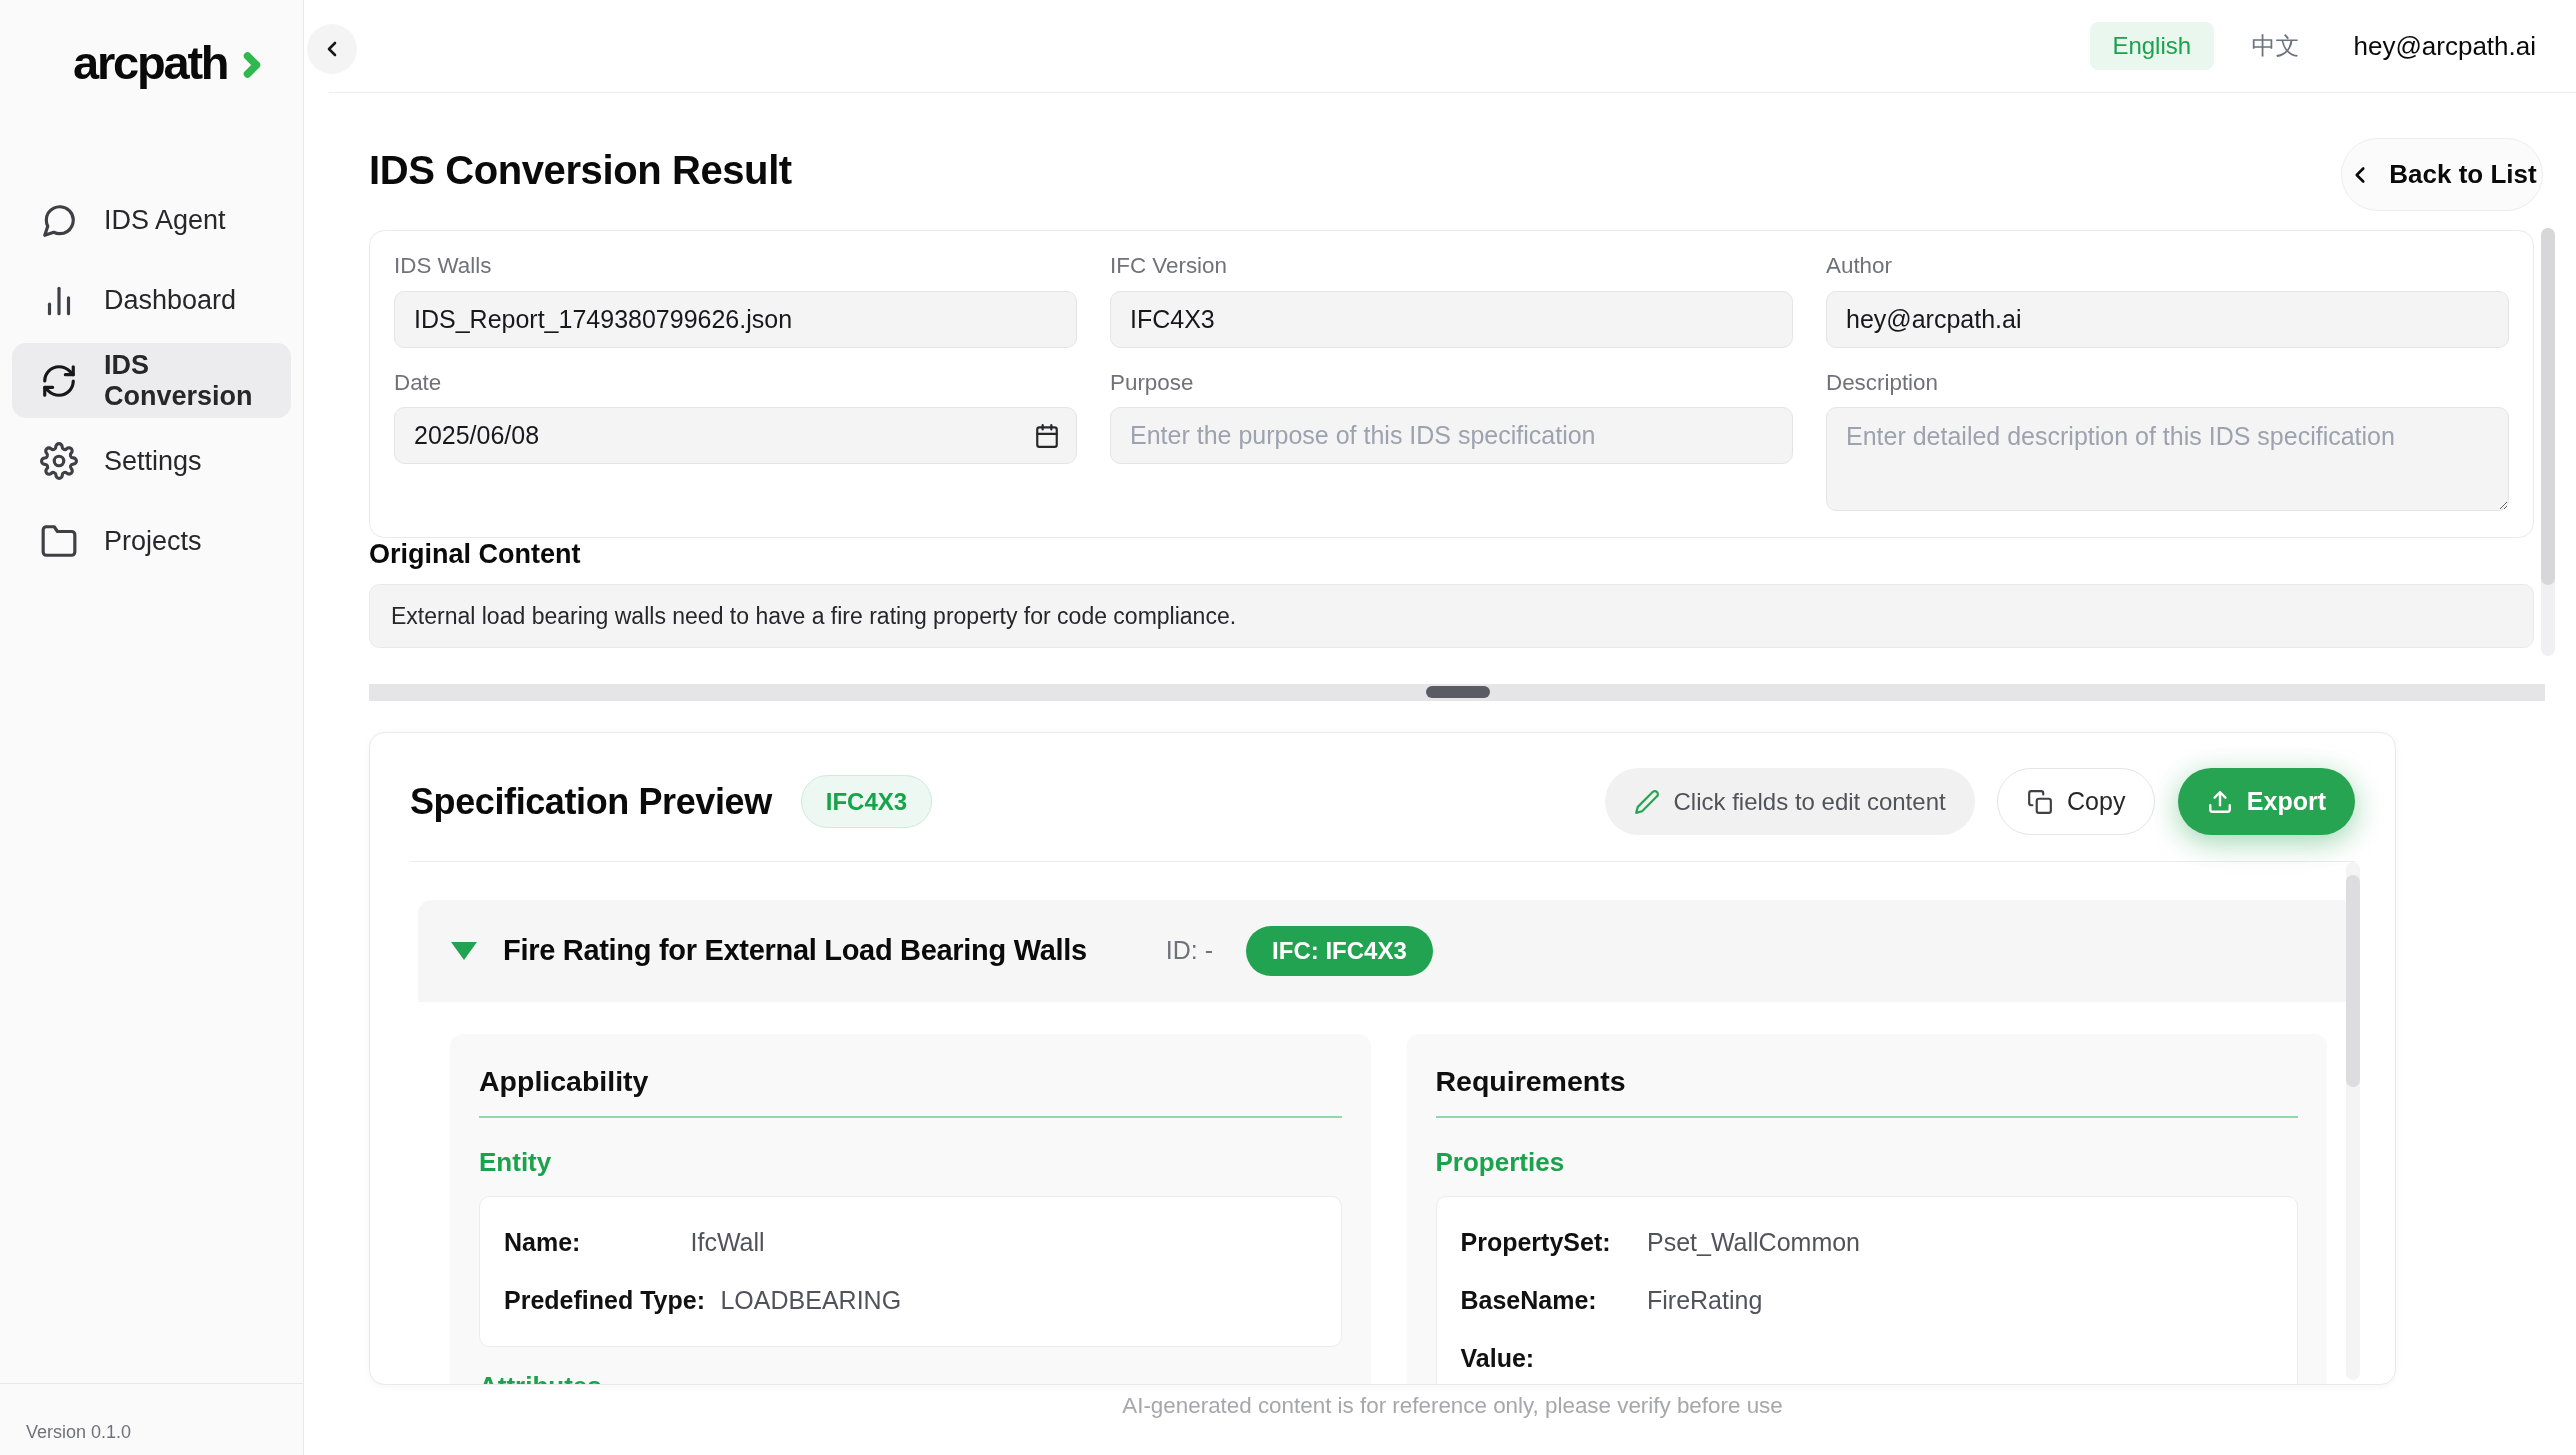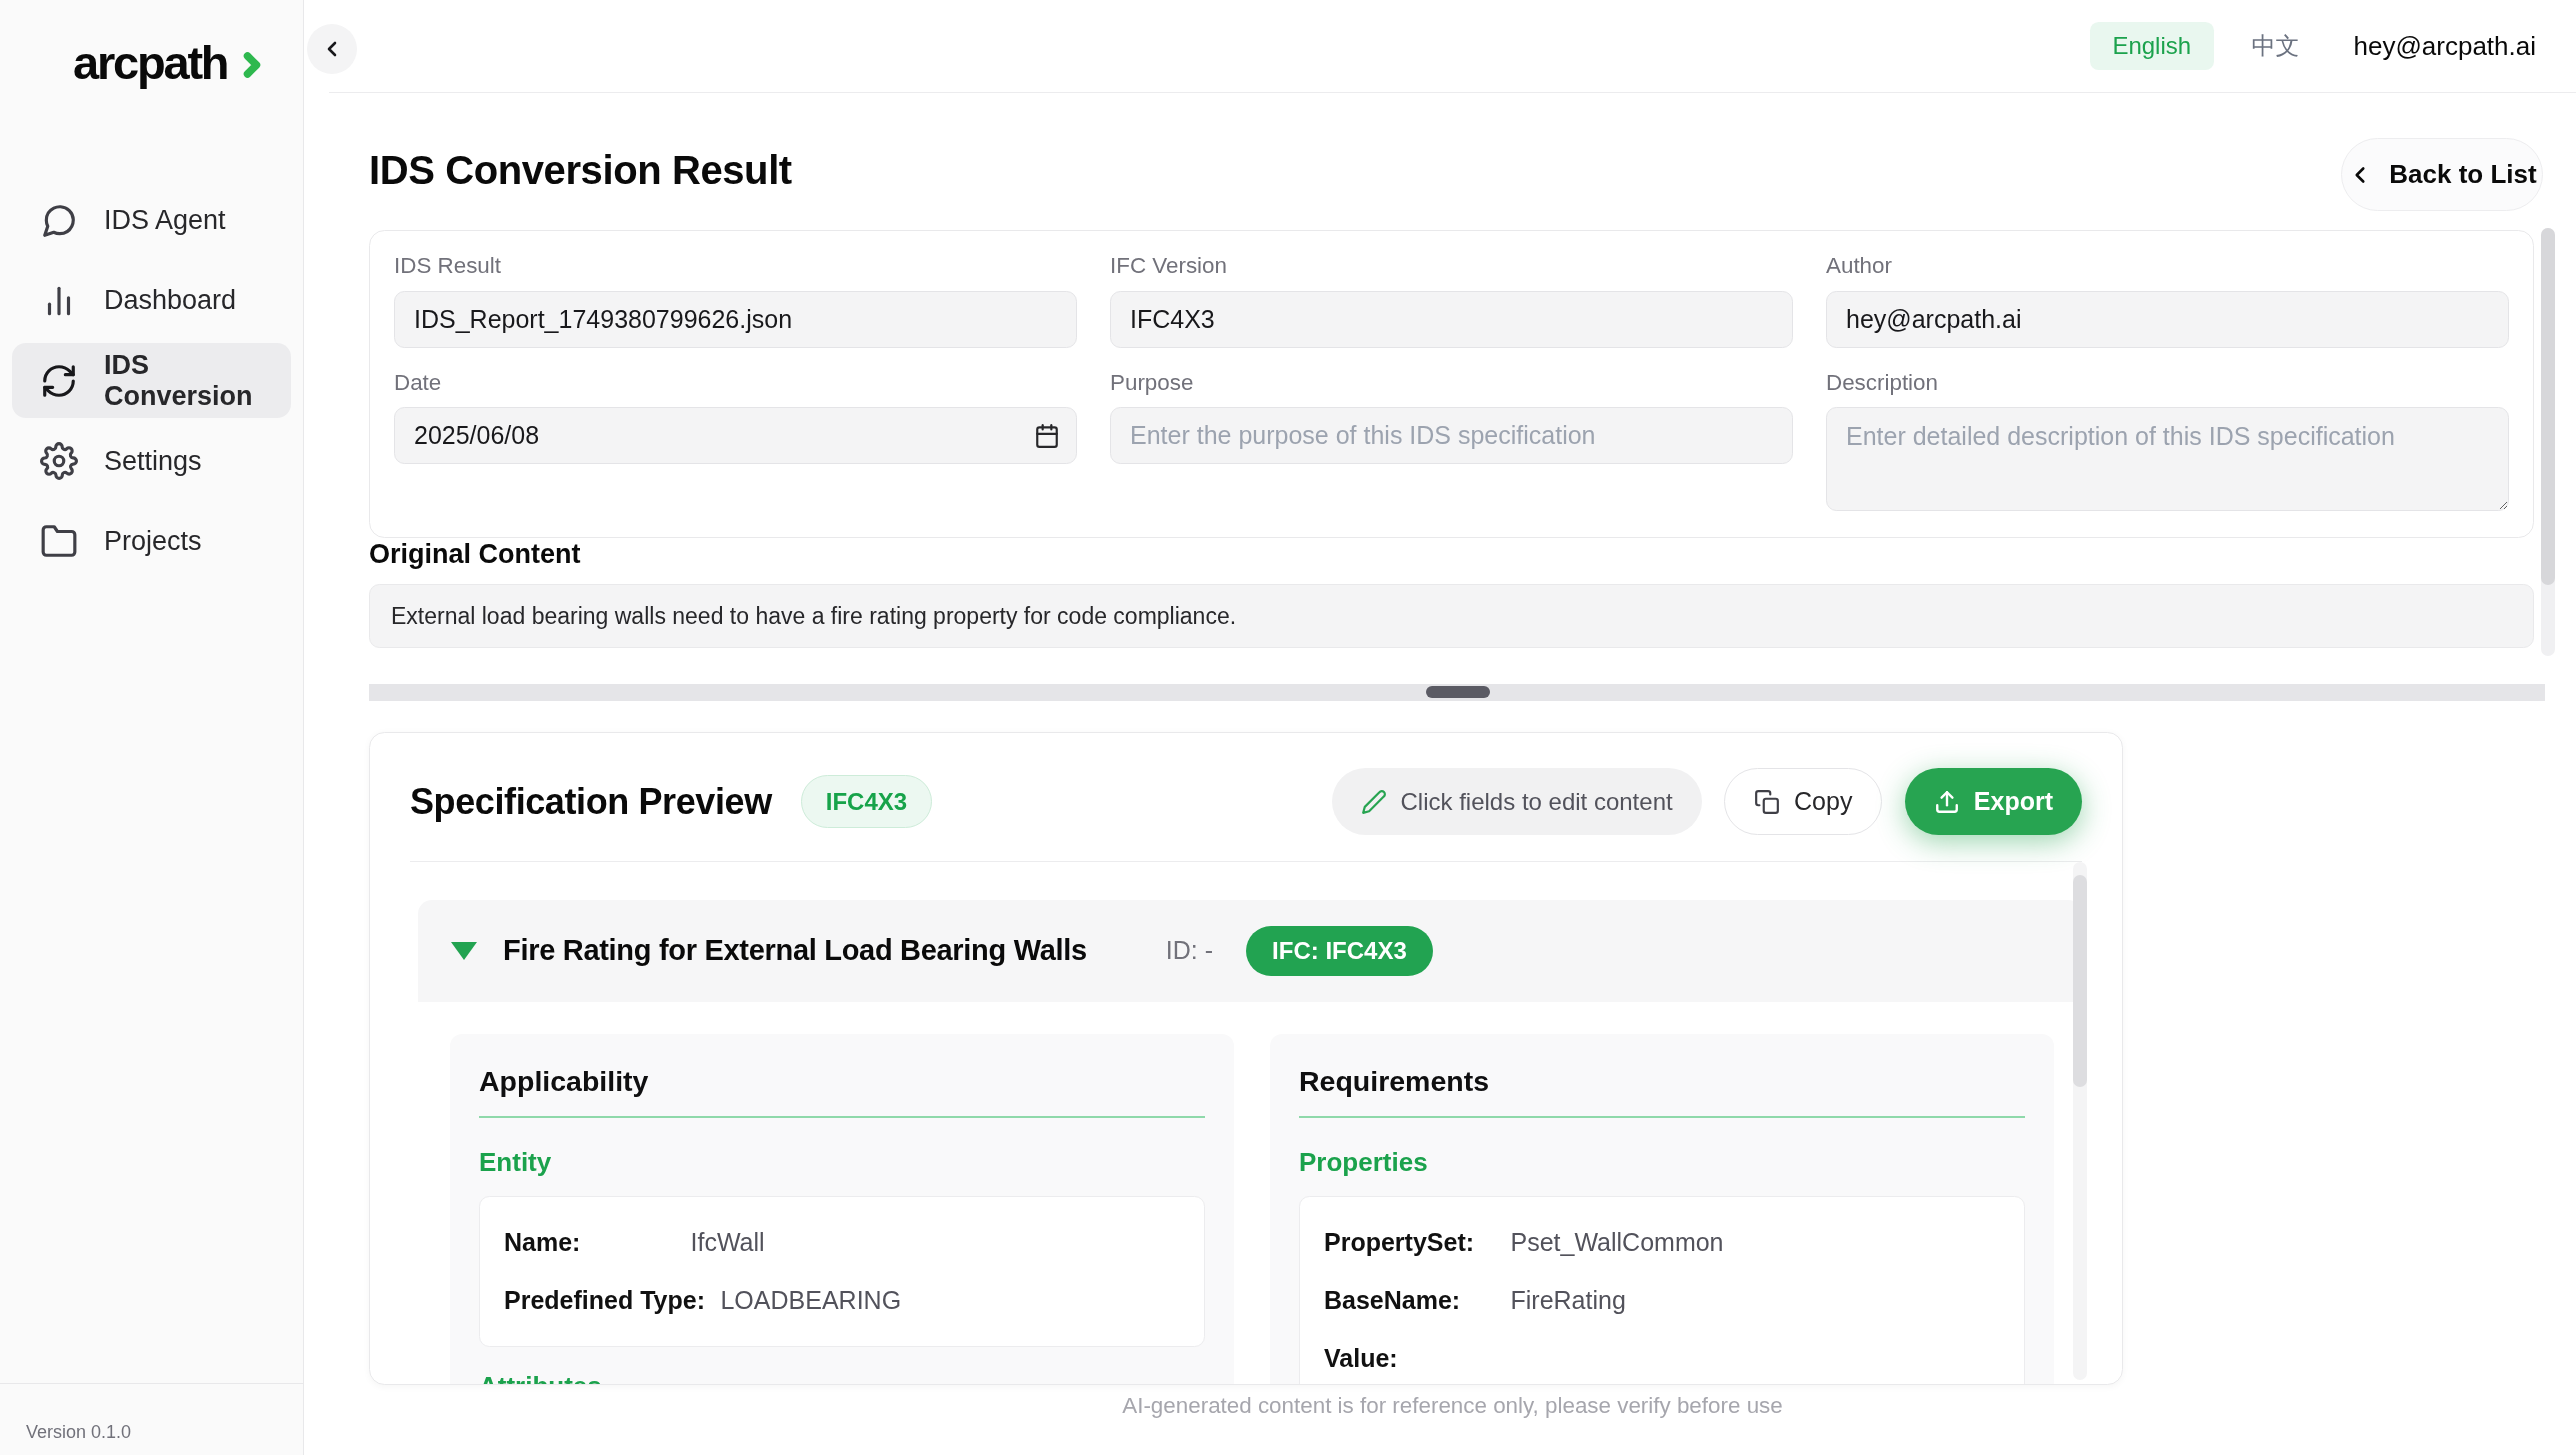--- a/index.html
+++ b/index.html
@@ -49,21 +49,21 @@
   .original-label { position:absolute; left:369px; top:539px; font-size:27px; font-weight:700; color:#0a0a0a; }
   .original-box { position:absolute; left:369px; top:584px; width:2165px; height:64px; background:#f4f4f5; border:0.9px solid #e9e9eb; border-radius:10.4px; display:flex; align-items:center; padding:0 21px; font-size:23px; color:#27272a; }
 
   
   .vtrack-top { position:absolute; left:2541px; top:228px; width:14px; height:428px; background:#f0f0f2; border-radius:7px; }
   .vthumb-top { position:absolute; left:2541px; top:228px; width:14px; height:357px; background:#d7d7da; border-radius:7px; cursor:pointer; }
   .resizer { position:absolute; left:369px; top:684px; width:2176px; height:17.3px; background:#e5e5e8; }
   .resizer-handle { position:absolute; left:1426px; top:686px; width:64px; height:12px; border-radius:6px; background:#5b5b64; cursor:row-resize; }
 
   
-  .preview-card { position:absolute; left:369px; top:732px; width:1754px; height:653px; background:#fff; border:0.9px solid #e9e9eb; border-radius:15.5px; overflow:hidden; box-shadow:0 1.7px 7px rgba(0,0,0,0.04); }
+  .preview-card { position:absolute; left:369px; top:732px; width:2027px; height:653px; background:#fff; border:0.9px solid #e9e9eb; border-radius:15.5px; overflow:hidden; box-shadow:0 1.7px 7px rgba(0,0,0,0.04); }
   .preview-head { display:flex; align-items:center; justify-content:space-between; padding:35px 40px 26px; }
   .ph-left { display:flex; align-items:center; gap:29px; }
   .ph-left h2 { font-size:36px; font-weight:800; letter-spacing:-0.4px; color:#0a0a0a; }
   .badge-soft { background:#ecf8f1; border:0.9px solid #cdecd9; color:#17a34a; font-size:24px; font-weight:600; padding:11.2px 24px; border-radius:28px; }
   .ph-right { display:flex; align-items:center; gap:22.4px; }
   .pill { display:flex; align-items:center; gap:14px; border-radius:36px; font-size:25px; height:67px; padding:0 29px; border:none; font-family:inherit; cursor:pointer; }
   .pill svg { width:26px; height:26px; }
   .pill.hint { background:#f1f1f2; color:#52525b; font-size:24px; cursor:default; }
   .pill.hint svg { color:#27a451; }
   .pill.copy { background:#fff; border:0.9px solid #e4e4e7; color:#27272a; font-weight:500; }
@@ -161,21 +161,21 @@
 <h1 class="page-title">IDS Conversion Result</h1>
 <button class="back-btn">
   <svg viewBox="0 0 24 24" fill="none" stroke="currentColor" stroke-width="2.4" stroke-linecap="round" stroke-linejoin="round">
       <polyline points="15 18 9 12 15 6"></polyline>
     </svg>
   <span>Back to List</span>
 </button>
 
 <section class="form-card">
   <div class="field">
-    <label>IDS Result</label>
+    <label>IDS Walls</label>
     <input type="text" value="IDS_Report_1749380799626.json" style="">
   </div>
   <div class="field">
     <label>IFC Version</label>
     <input type="text" value="IFC4X3" style="">
   </div>
   <div class="field">
     <label>Author</label>
     <input type="text" value="hey@arcpath.ai" style="">
   </div>

